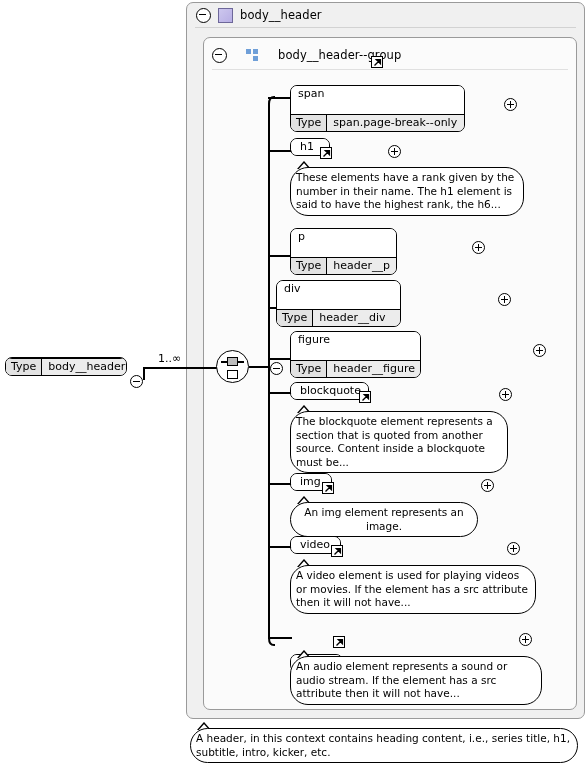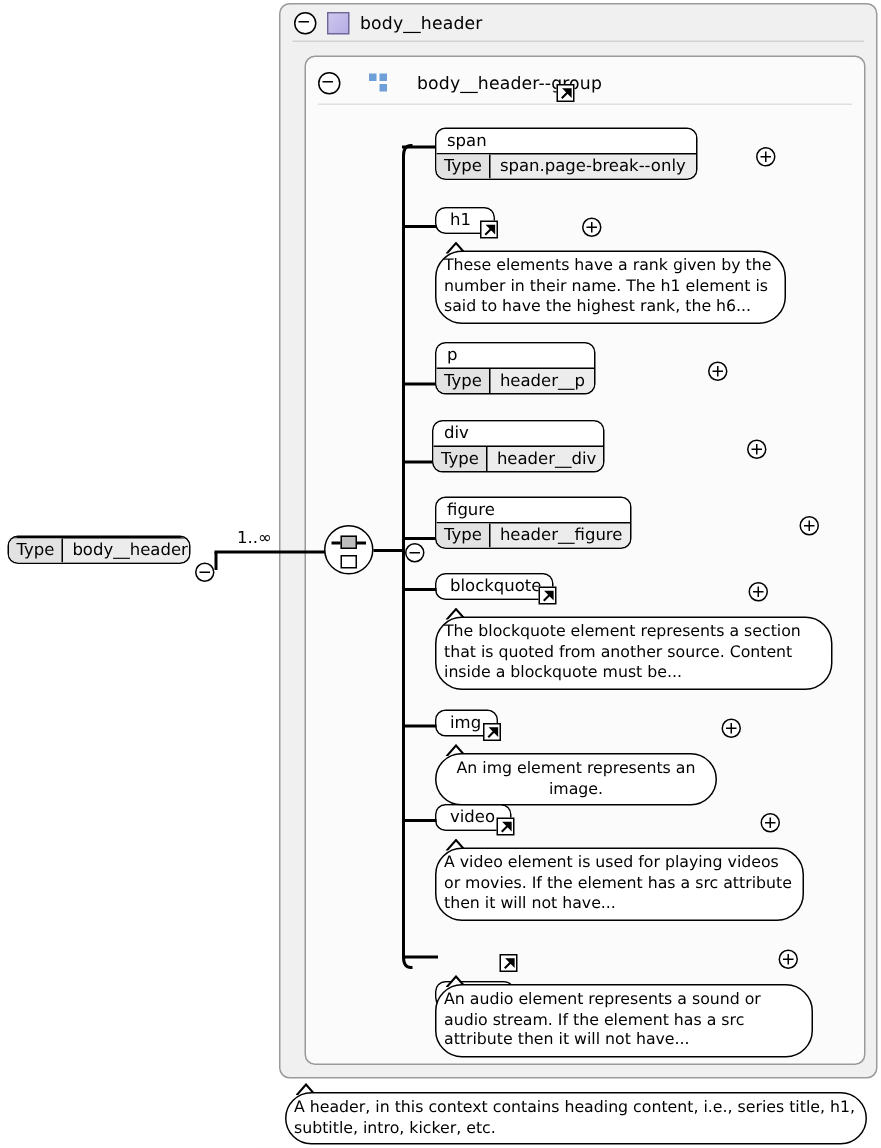--- a/index.html
+++ b/index.html
@@ -50,21 +50,21 @@
   .grp-icon i.b{left:7px;top:0;width:5px;height:5px;}
   .grp-icon i.c{left:7px;top:7px;width:5px;height:5px;}
 
   .title-label{font-size:11.5px;color:#000;white-space:nowrap;letter-spacing:.1px;}
 
   
   .node{
     border:1.6px solid #000;border-radius:7px;background:#fff;overflow:hidden;
   }
   .node .nm{
-    font-size:11px;padding:1px 6px 1px 7px;background:#fff;color:#000;
+    font-size:11px;padding:1px 6px 13px 7px;background:#fff;color:#000;
     white-space:nowrap;line-height:14px;
   }
   .node .typerow{display:flex;border-top:1px solid #000;background:#ececec;}
   .node .typerow .tl{
     font-size:11px;padding:1px 5px;border-right:1px solid #000;color:#000;
     line-height:14px;background:#e2e2e2;
   }
   .node .typerow .tv{font-size:11px;padding:1px 6px;color:#000;line-height:14px;white-space:nowrap;}
 
   
@@ -209,21 +209,21 @@
 <div class="abs node" style="left:290px;top:228px;width:107px;">
   <div class="nm">p</div>
   <div class="typerow">
     <div class="tl">Type</div>
     <div class="tv">header__p</div>
   </div>
 </div>
 <div class="abs plus-circle" style="left:400px;top:239px;"></div>
 
 
-<div class="abs node" style="left:288px;top:280px;width:115px;">
+<div class="abs node" style="left:276px;top:280px;width:125px;">
   <div class="nm">div</div>
   <div class="typerow">
     <div class="tl">Type</div>
     <div class="tv">header__div</div>
   </div>
 </div>
 <div class="abs plus-circle" style="left:408px;top:291px;"></div>
 
 
 <div class="abs node" style="left:290px;top:331px;width:131px;">
@@ -243,21 +243,21 @@
   <svg width="9" height="9" viewBox="0 0 9 9">
       <path d="M1.5 7.5 L7 2 M3.4 1.6 L7.4 1.6 L7.4 5.6 Z" stroke="#000" stroke-width="1.4" fill="#000"></path>
     </svg>
 </div>
 <div class="abs plus-circle" style="left:372px;top:386px;"></div>
 <div class="abs note-tail" style="left:297px;top:405px;">
   <svg width="16" height="9" viewBox="0 0 16 9">
       <path d="M0 9 L7 1 L14 9" stroke="#000" stroke-width="1.4" fill="#fff"></path>
     </svg>
 </div>
-<div class="abs note" style="left:290px;top:411px;width:265px;">The blockquote element represents a section that is quoted from another source. Content inside a blockquote must be...</div>
+<div class="abs note" style="left:290px;top:411px;width:218px;">The blockquote element represents a section that is quoted from another source. Content inside a blockquote must be...</div>
 
 
 <div class="abs node simple" style="left:290px;top:473px;width:42px;">
   <div class="nm">img</div>
 </div>
 <div class="abs doc-badge" style="left:322px;top:482px;">
   <svg width="9" height="9" viewBox="0 0 9 9">
       <path d="M1.5 7.5 L7 2 M3.4 1.6 L7.4 1.6 L7.4 5.6 Z" stroke="#000" stroke-width="1.4" fill="#000"></path>
     </svg>
 </div>

